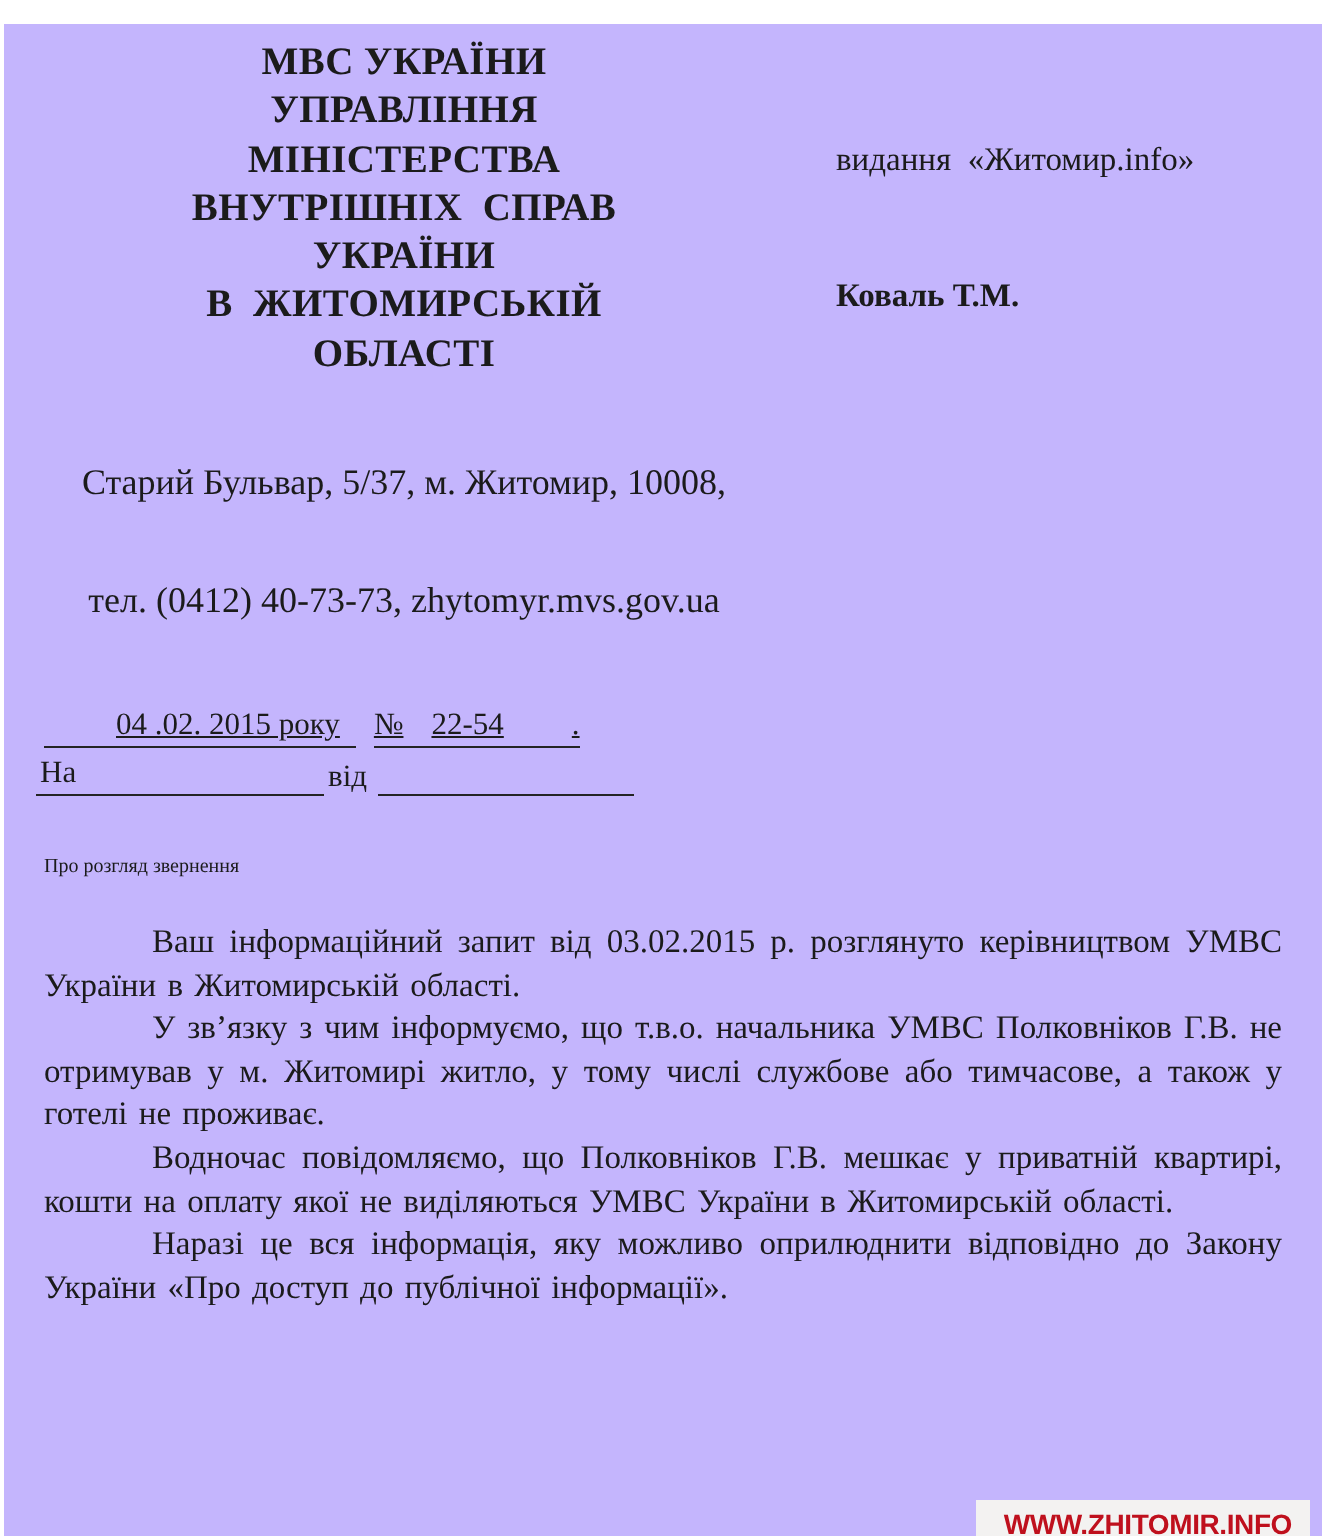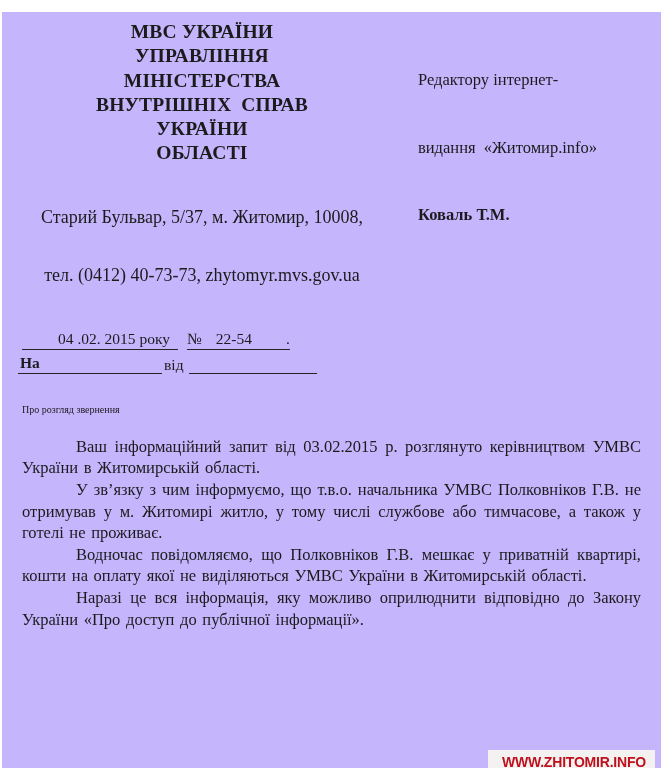--- a/index.html
+++ b/index.html
@@ -33,36 +33,37 @@
   
   .ref-line {
     display: flex;
     align-items: flex-end;
     justify-content: flex-start;
     font-size: 15.5px;
     line-height: 19px;
     margin-top: 4px;
     padding-left: 6px;
     text-align: center;
+    text-decoration: underline;
   }
   .seg { border-bottom: 1.6px solid #242424; display: inline-flex; align-items: flex-end; padding-bottom: 1px; }
   .seg1 { padding-left: 36px; padding-right: 8px; }
   .seg-gap { width: 9px; }
   .no-val { margin-left: 14px; }
   .blank-28 { display: inline-block; width: 34px; }
   .na-line {
     display: flex;
     align-items: flex-end;
     font-size: 15.5px;
     line-height: 19px;
     margin-top: 3px;
     padding-left: 2px;
     text-align: left;
   }
-  .seg-na { width: 142px; justify-content: flex-start; padding-left: 2px; font-weight: bold; }
+  .seg-na { width: 142px; justify-content: flex-start; padding-left: 2px; }
   .vid { margin: 0 5px 0 2px; text-align: center; }
   .seg-vid { width: 128px; }
 
   
   .subject { margin: 30px 0 0 20px; font-size: 10px; }
   .salutation {
     margin-top: 36px;
     padding-left: 62px;
     text-align: center;
     font-size: 18px;
@@ -95,20 +96,21 @@
 
   <div class="top-row">
 
     <div class="left-col">
       <div class="org-lines">
         <div>МВС УКРАЇНИ</div>
         <div>УПРАВЛІННЯ</div>
         <div>МІНІСТЕРСТВА</div>
         <div>ВНУТРІШНІХ&nbsp; СПРАВ</div>
         <div>УКРАЇНИ</div>
+        <div>В&nbsp; ЖИТОМИРСЬКІЙ</div>
         <div>ОБЛАСТІ</div>
       </div>
       <div class="addr">
         <div>Старий Бульвар, 5/37, м. Житомир, 10008,</div>
         <div>тел. (0412) 40-73-73, zhytomyr.mvs.gov.ua</div>
       </div>
 
       <div class="ref-line">
         <span class="seg seg1">
             <span>04 .02. 2015 року</span>
@@ -125,21 +127,20 @@
       <div class="na-line">
         <span class="seg seg-na">
             <span>На</span>
           </span>
         <span class="vid">від</span>
         <span class="seg seg-vid"></span>
       </div>
     </div>
 
     <div class="right-col">
-      <div>Редактору інтернет-</div>
       <div>видання&nbsp; «Житомир.info»</div>
       <div class="bold">Коваль Т.М.</div>
     </div>
 
   </div>
 
   <div class="subject">Про розгляд звернення</div>
 
 
   <div class="body-block">

